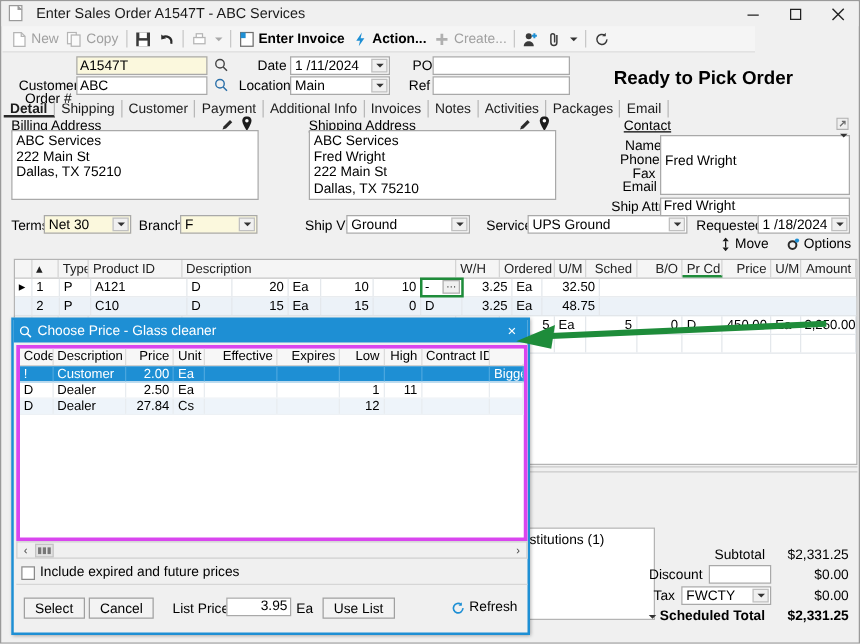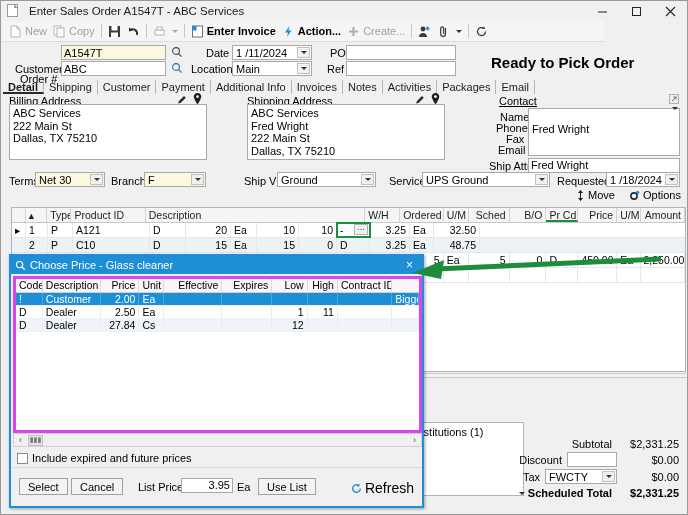--- a/index.html
+++ b/index.html
@@ -178,21 +178,21 @@
   .dlg-check {
     position:absolute; left:6px; top:196px; display:flex; align-items:center; gap:4px; font-size:11px;
   }
   .cbox { width:11px; height:11px; border:1px solid #8a8a8a; background:#fff; }
   .dlg-btnbar { position:absolute; left:2px; top:211px; width:409px; height:39px; border-top:1px solid #d6d6d6;}
   .btn {
     border:1px solid #a0a0a0; background:#f3f3f3; font-size:11px;
     height:17px; min-width:44px; display:inline-flex; align-items:center; justify-content:center;
     padding: 0 8px;
   }
-  .refresh-link { display:flex; align-items:center; gap:3px; font-size:14px; }
+  .refresh-link { display:flex; align-items:center; gap:3px; font-size:11px; }
 
   .arrow-svg { position:absolute; left:0; top:0; pointer-events:none; }
 </style>
 </head>
 <body>
 
 <div id="app">
 
   <div class="titlebar">
     <div class="tb-icon">

